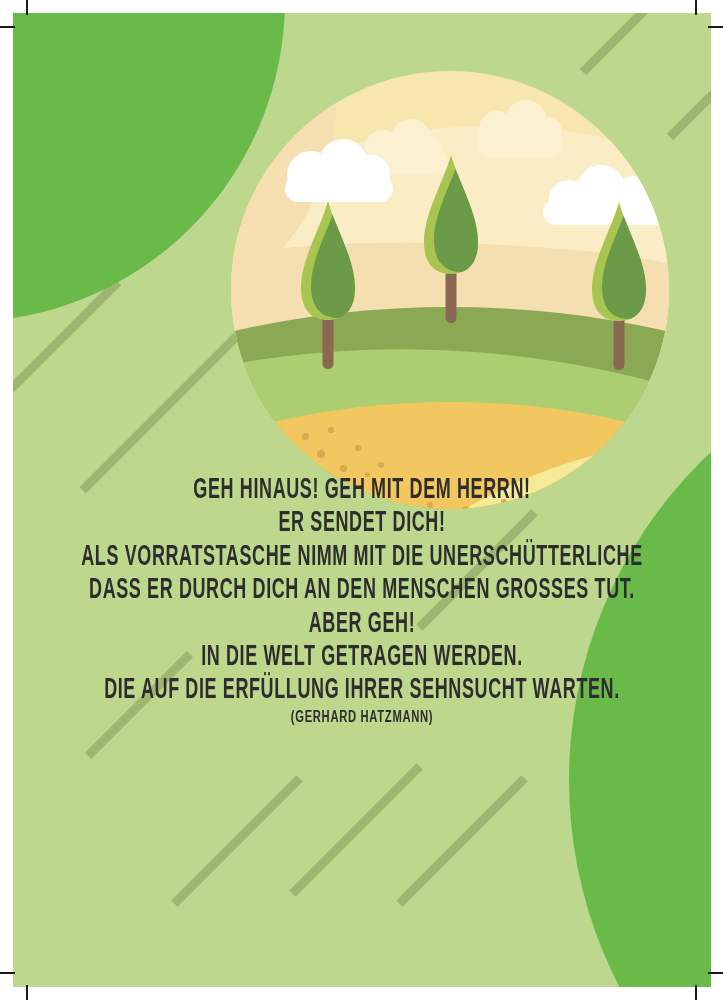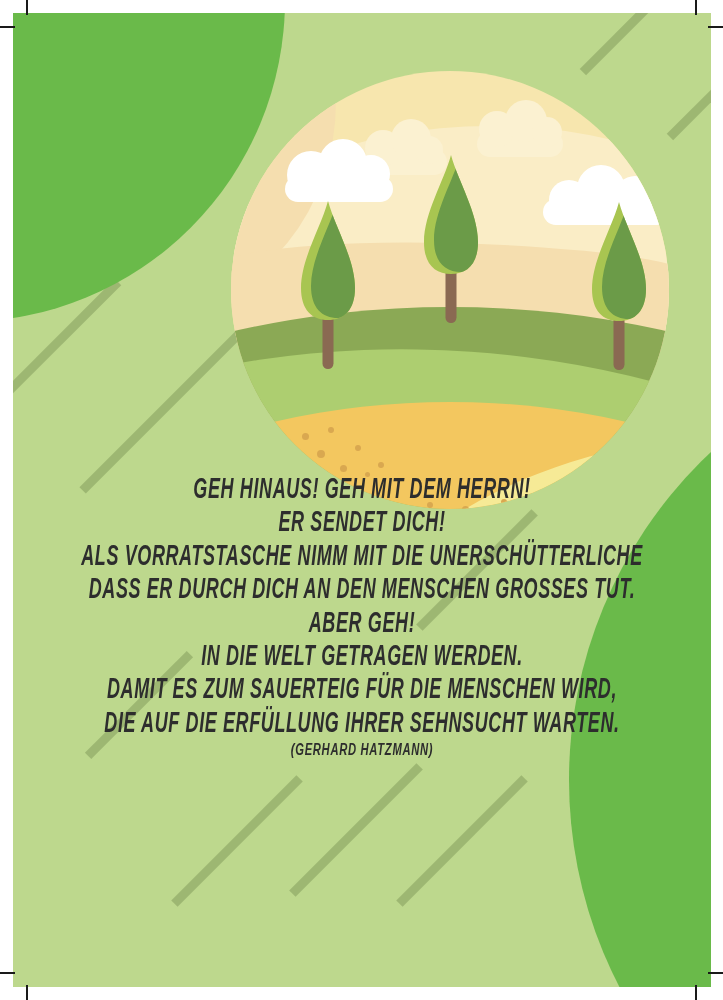--- a/index.html
+++ b/index.html
@@ -15,21 +15,21 @@
   .el{position:absolute;border-radius:50%;}
   .band{position:absolute;}
   .cloud{position:absolute;}
   .cloud i,.cloud b{position:absolute;border-radius:50%;background:var(--c,#fff);display:block;}
   .cloud b{border-radius:13px;}
   .cloud.white{--c:var(--cloud-white,#FFFFFF);}
   .cloud.cream{--c:var(--cloud-cream,#FBF1D1);}
   .seed{position:absolute;border-radius:50%;background:var(--seed,#D9A850);}
   .tree{position:absolute;}
   .quote{position:absolute;left:0;top:459px;width:100%;}
-  .ql{position:relative;height:33.4px;font-style:italic;}
+  .ql{position:relative;height:33.4px;}
   .ql.attr{height:22px;}
   .qs{position:absolute;left:50%;top:0;line-height:33.4px;font-size:29px;font-weight:700;
       letter-spacing:1px;color:var(--text,#2D2D2D);white-space:nowrap;
       transform:translateX(-50%) scaleX(0.62);transform-origin:center;}
   .attr .qs{font-size:16px;line-height:22px;transform:translateX(-50%) scaleX(0.70);}
   .cm{position:absolute;background:var(--crop-mark,#1A1A1A);}
 </style>
 </head>
 <body>
 
@@ -148,23 +148,20 @@
       <div class="ql">
           <span class="qs">DASS ER DURCH DICH AN DEN MENSCHEN GROSSES TUT.</span>
         </div>
       <div class="ql">
           <span class="qs">ABER GEH!</span>
         </div>
       <div class="ql">
           <span class="qs">IN DIE WELT GETRAGEN WERDEN.</span>
         </div>
       <div class="ql">
-          <span class="qs">DAMIT ES ZUM SAUERTEIG FÜR DIE MENSCHEN WIRD,</span>
-        </div>
-      <div class="ql">
           <span class="qs">DIE AUF DIE ERFÜLLUNG IHRER SEHNSUCHT WARTEN.</span>
         </div>
       <div class="ql attr">
           <span class="qs">(GERHARD HATZMANN)</span>
         </div>
     </div>
   </div>
 
   <div class="cm" style="left:26px;top:0;width:2px;height:15px;"></div>
   <div class="cm" style="left:0;top:26px;width:15px;height:2px;"></div>

